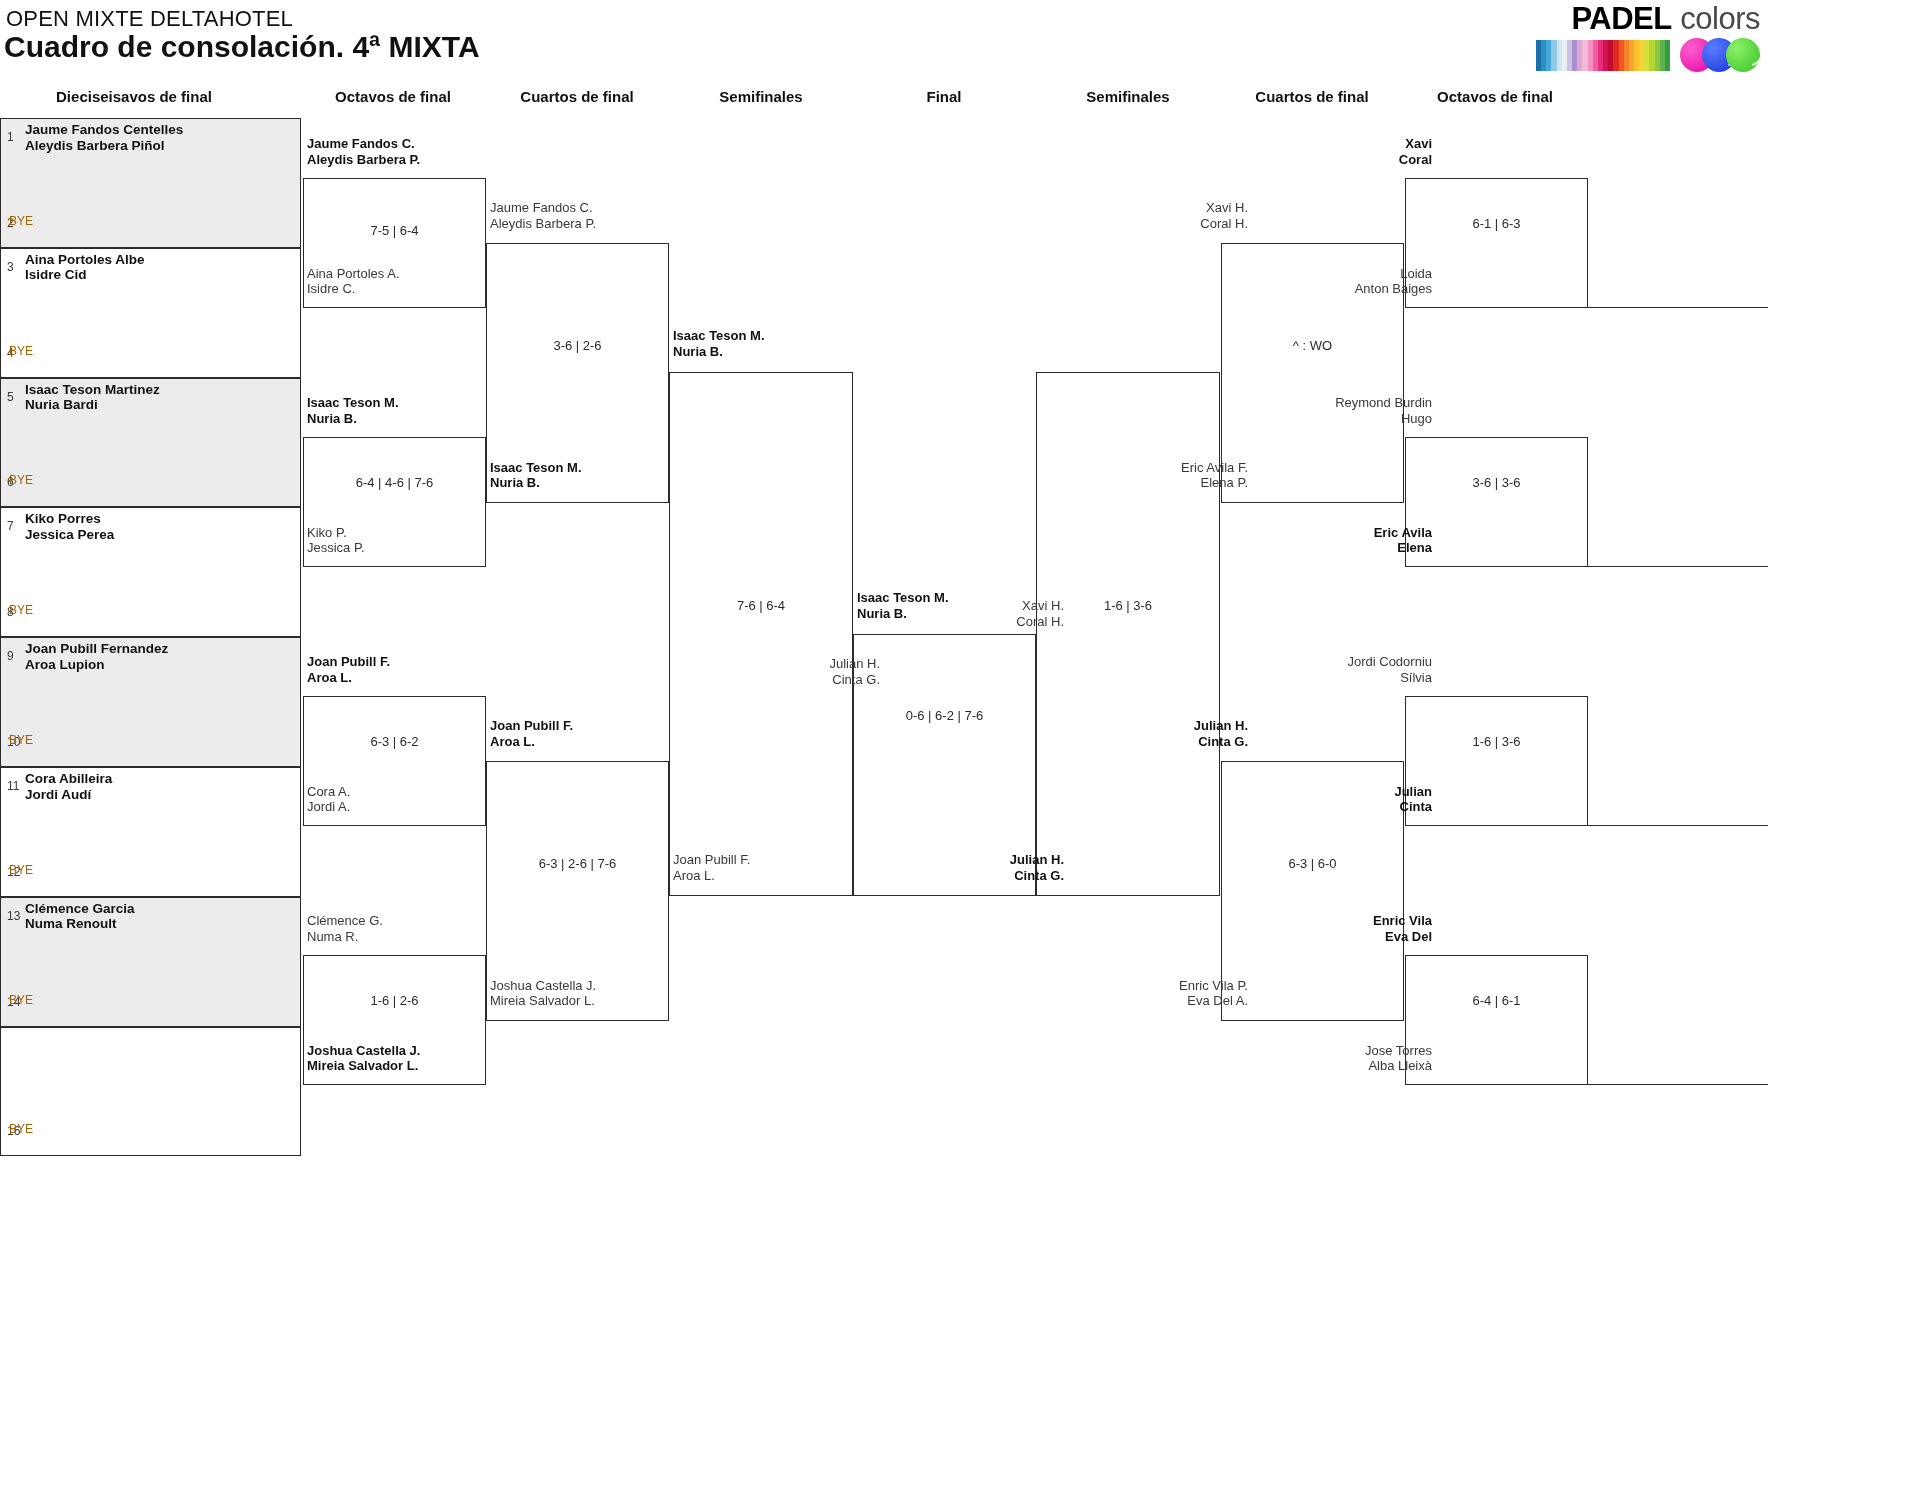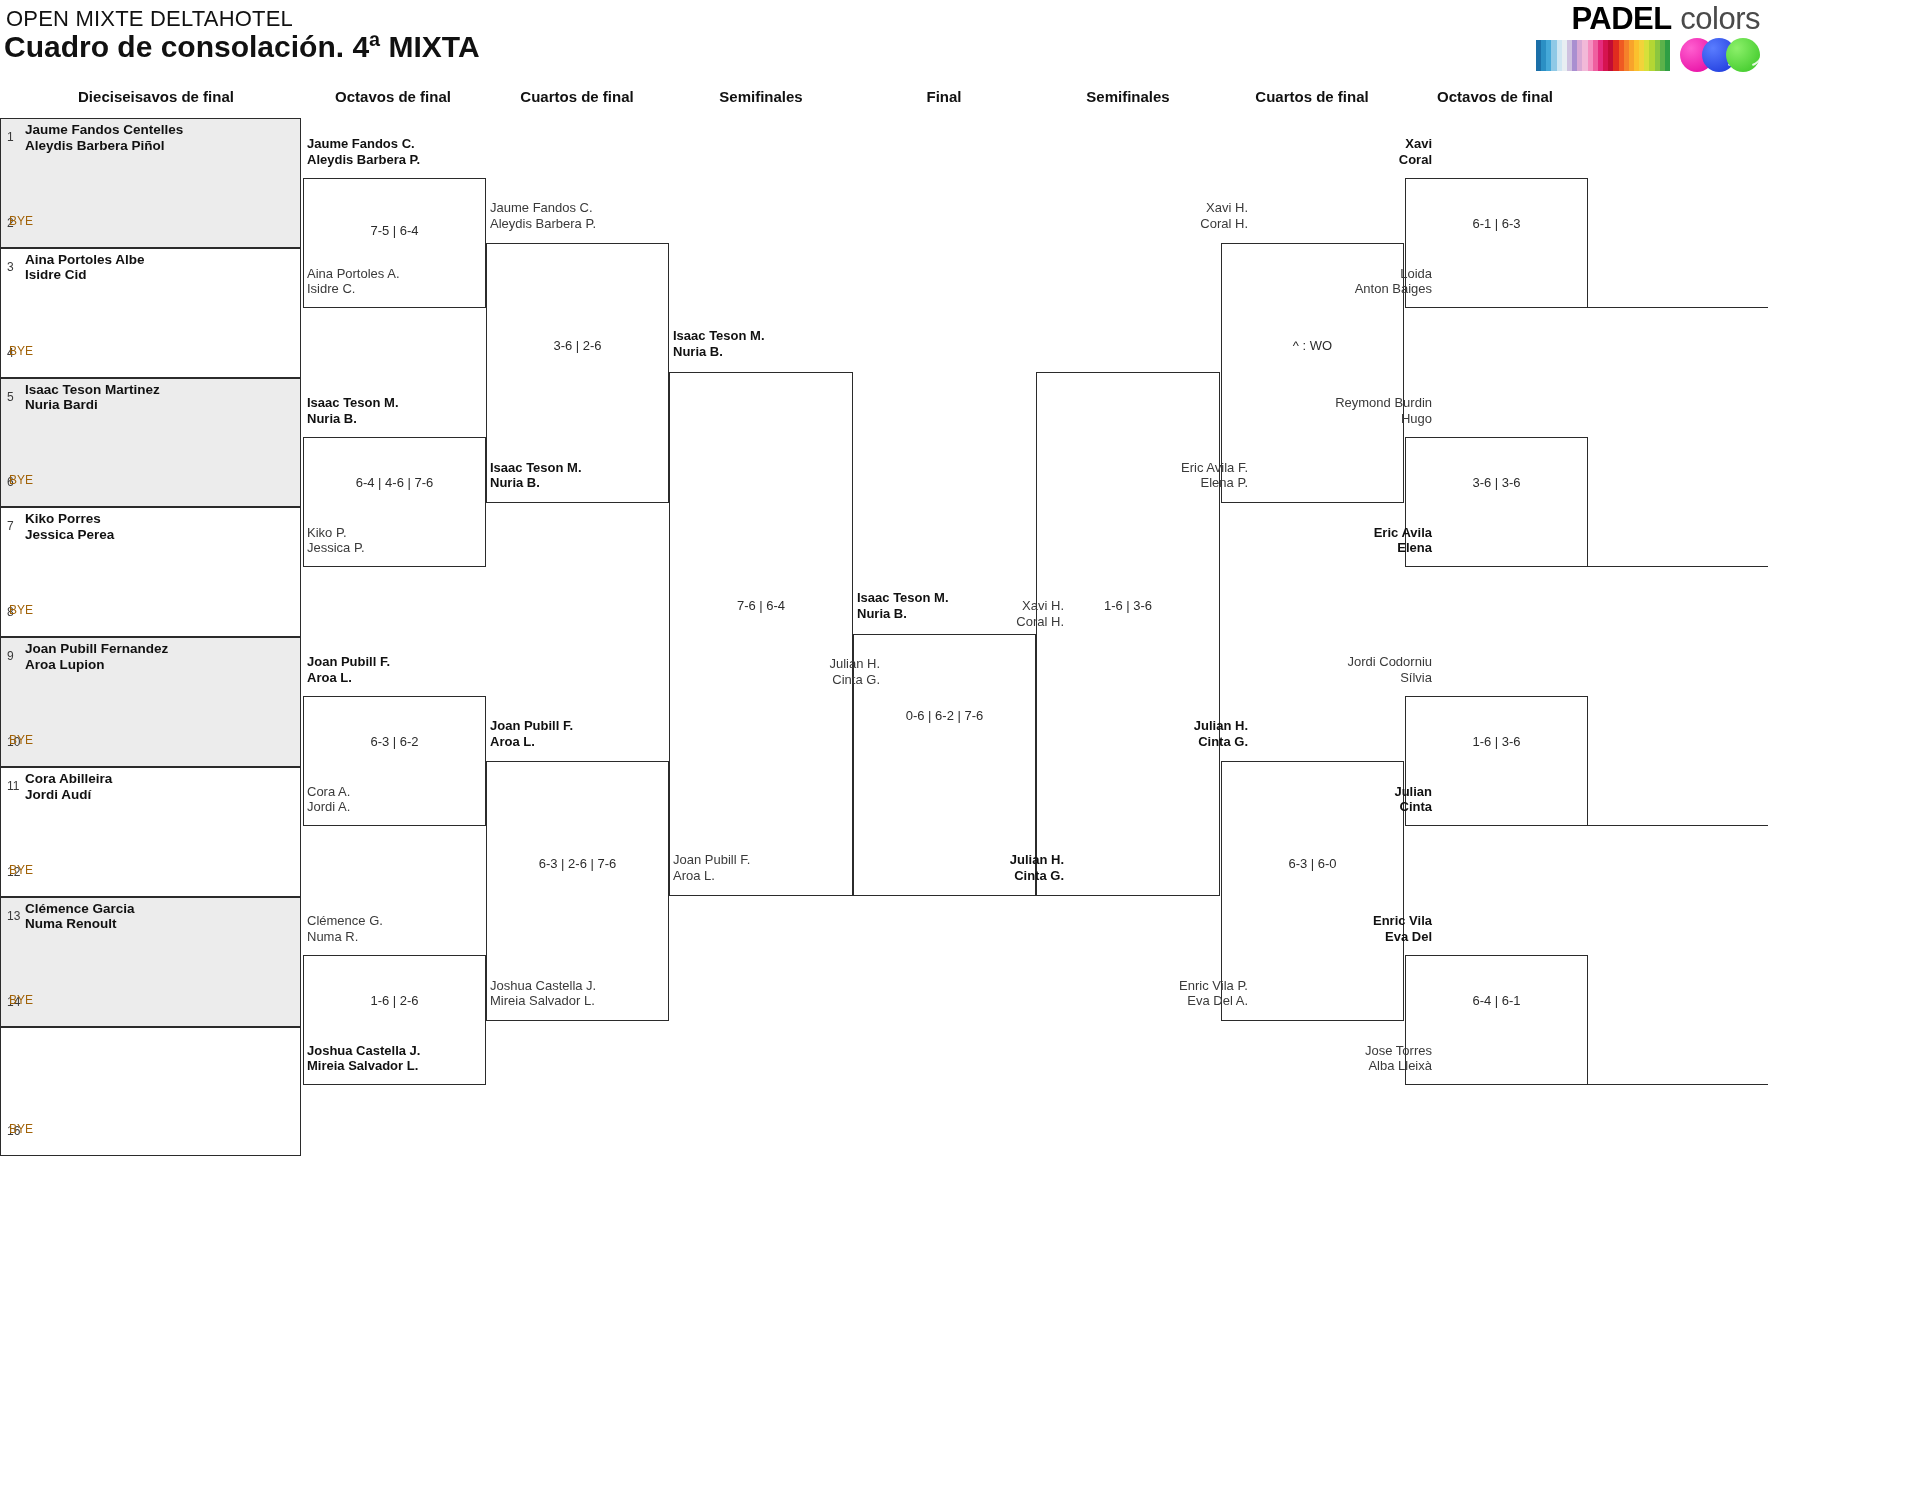--- a/index.html
+++ b/index.html
@@ -218,21 +218,21 @@
         <i style="background: rgb(47, 158, 68);"></i>
       </div>
     <div class="logo-balls">
       <span class="ball ball-1"></span>
       <span class="ball ball-2"></span>
       <span class="ball ball-3"></span>
     </div>
   </div>
 
   <div id="round-headers">
-      <div class="round-hdr" style="left: 156px;">Dieciseisavos de final</div>
+      <div class="round-hdr" style="left: 134px;">Dieciseisavos de final</div>
       <div class="round-hdr" style="left: 393px;">Octavos de final</div>
       <div class="round-hdr" style="left: 577px;">Cuartos de final</div>
       <div class="round-hdr" style="left: 761px;">Semifinales</div>
       <div class="round-hdr" style="left: 944px;">Final</div>
       <div class="round-hdr" style="left: 1128px;">Semifinales</div>
       <div class="round-hdr" style="left: 1312px;">Cuartos de final</div>
       <div class="round-hdr" style="left: 1495px;">Octavos de final</div>
     </div>
 
   <div class="seed-col" id="seed-col">

